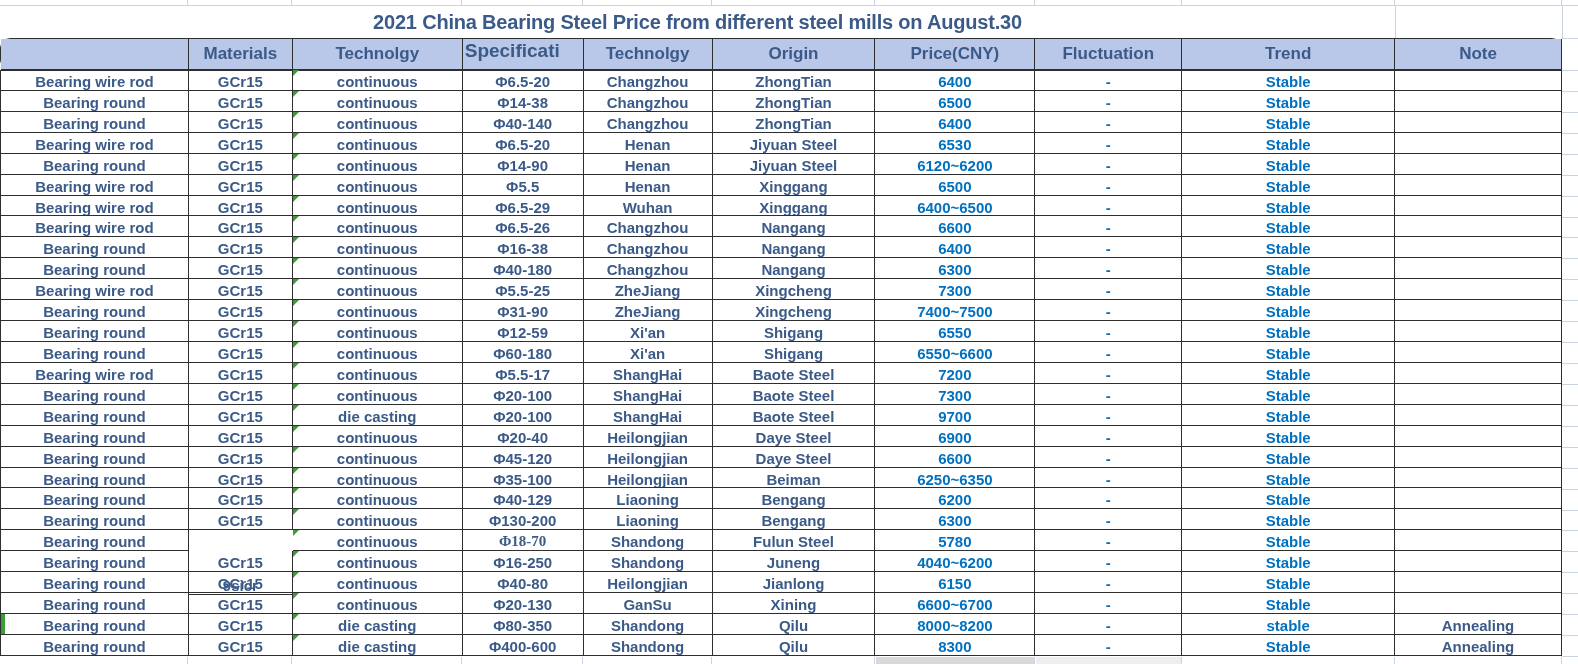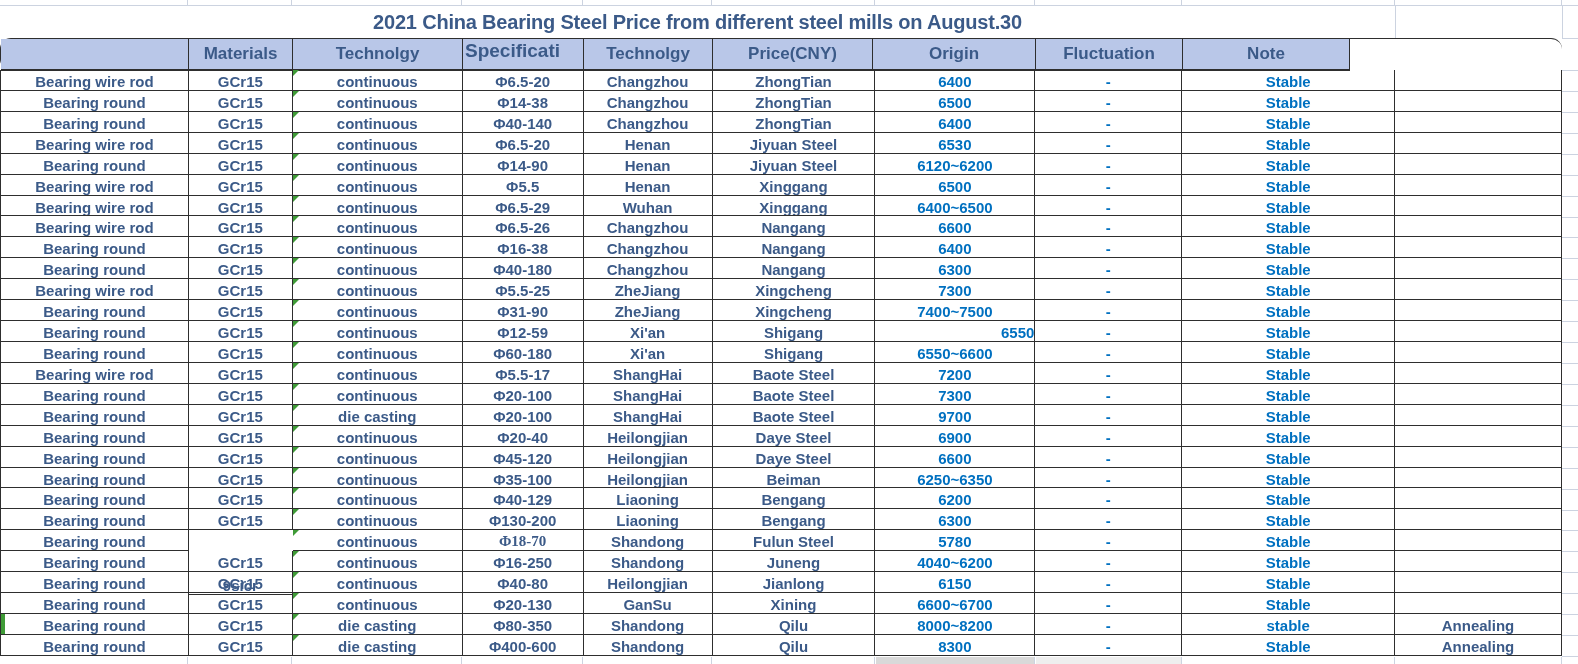--- a/index.html
+++ b/index.html
@@ -68,23 +68,24 @@
     <div id="title-cell">2021 China Bearing Steel Price from different steel mills on  August.30</div>
     <div id="title-spacer"></div>
   </div>
 
   <div id="header-row">
       <div class="hcell" style="width: 188px;"></div>
       <div class="hcell" style="width: 104px;">Materials</div>
       <div class="hcell" style="width: 170px;">Technolgy</div>
       <div class="hcell spec" style="width: 121px;">Specificati</div>
       <div class="hcell" style="width: 129px;">Technolgy</div>
+      <div class="hcell" style="width: 163px;">Origin</div>
       <div class="hcell" style="width: 160px;">Price(CNY)</div>
-      <div class="hcell" style="width: 163px;">Origin</div>
       <div class="hcell" style="width: 147px;">Fluctuation</div>
+      <div class="hcell" style="width: 213px;">Trend</div>
       <div class="hcell" style="width: 167px;">Note</div>
     </div>
   <div id="rows">
       <div class="row" style="height: 20.9286px;">
         <div class="cell" style="width: 188px; height: 20.9286px;"><span>Bearing wire rod</span></div>
         <div class="cell" style="width: 104px; height: 20.9286px;"><span>GCr15</span></div>
         <div class="cell" style="width: 170px; height: 20.9286px;"><span>continuous</span><i class="tri"></i></div>
         <div class="cell" style="width: 121px; height: 20.9286px;"><span>Φ6.5-20</span></div>
         <div class="cell" style="width: 129px; height: 20.9286px;"><span>Changzhou</span></div>
         <div class="cell" style="width: 163px; height: 20.9286px;"><span>ZhongTian</span></div>
@@ -225,21 +226,21 @@
         <div class="cell blue" style="width: 213px; height: 20.9286px;"><span>Stable</span></div>
         <div class="cell" style="width: 167px; height: 20.9286px;"><span></span></div>
       </div>
       <div class="row" style="height: 20.9286px;">
         <div class="cell" style="width: 188px; height: 20.9286px;"><span>Bearing round</span></div>
         <div class="cell" style="width: 104px; height: 20.9286px;"><span>GCr15</span></div>
         <div class="cell" style="width: 170px; height: 20.9286px;"><span>continuous</span><i class="tri"></i></div>
         <div class="cell" style="width: 121px; height: 20.9286px;"><span>Φ12-59</span></div>
         <div class="cell" style="width: 129px; height: 20.9286px;"><span>Xi'an</span></div>
         <div class="cell" style="width: 163px; height: 20.9286px;"><span>Shigang</span></div>
-        <div class="cell blue" style="width: 160px; height: 20.9286px; text-align: right;"><span>6550</span></div>
+        <div class="cell blue" style="width: 160px; height: 20.9286px;"><span>6550</span></div>
         <div class="cell blue" style="width: 147px; height: 20.9286px;"><span>-</span></div>
         <div class="cell blue" style="width: 213px; height: 20.9286px;"><span>Stable</span></div>
         <div class="cell" style="width: 167px; height: 20.9286px;"><span></span></div>
       </div>
       <div class="row" style="height: 20.9286px;">
         <div class="cell" style="width: 188px; height: 20.9286px;"><span>Bearing round</span></div>
         <div class="cell" style="width: 104px; height: 20.9286px;"><span>GCr15</span></div>
         <div class="cell" style="width: 170px; height: 20.9286px;"><span>continuous</span><i class="tri"></i></div>
         <div class="cell" style="width: 121px; height: 20.9286px;"><span>Φ60-180</span></div>
         <div class="cell" style="width: 129px; height: 20.9286px;"><span>Xi'an</span></div>

